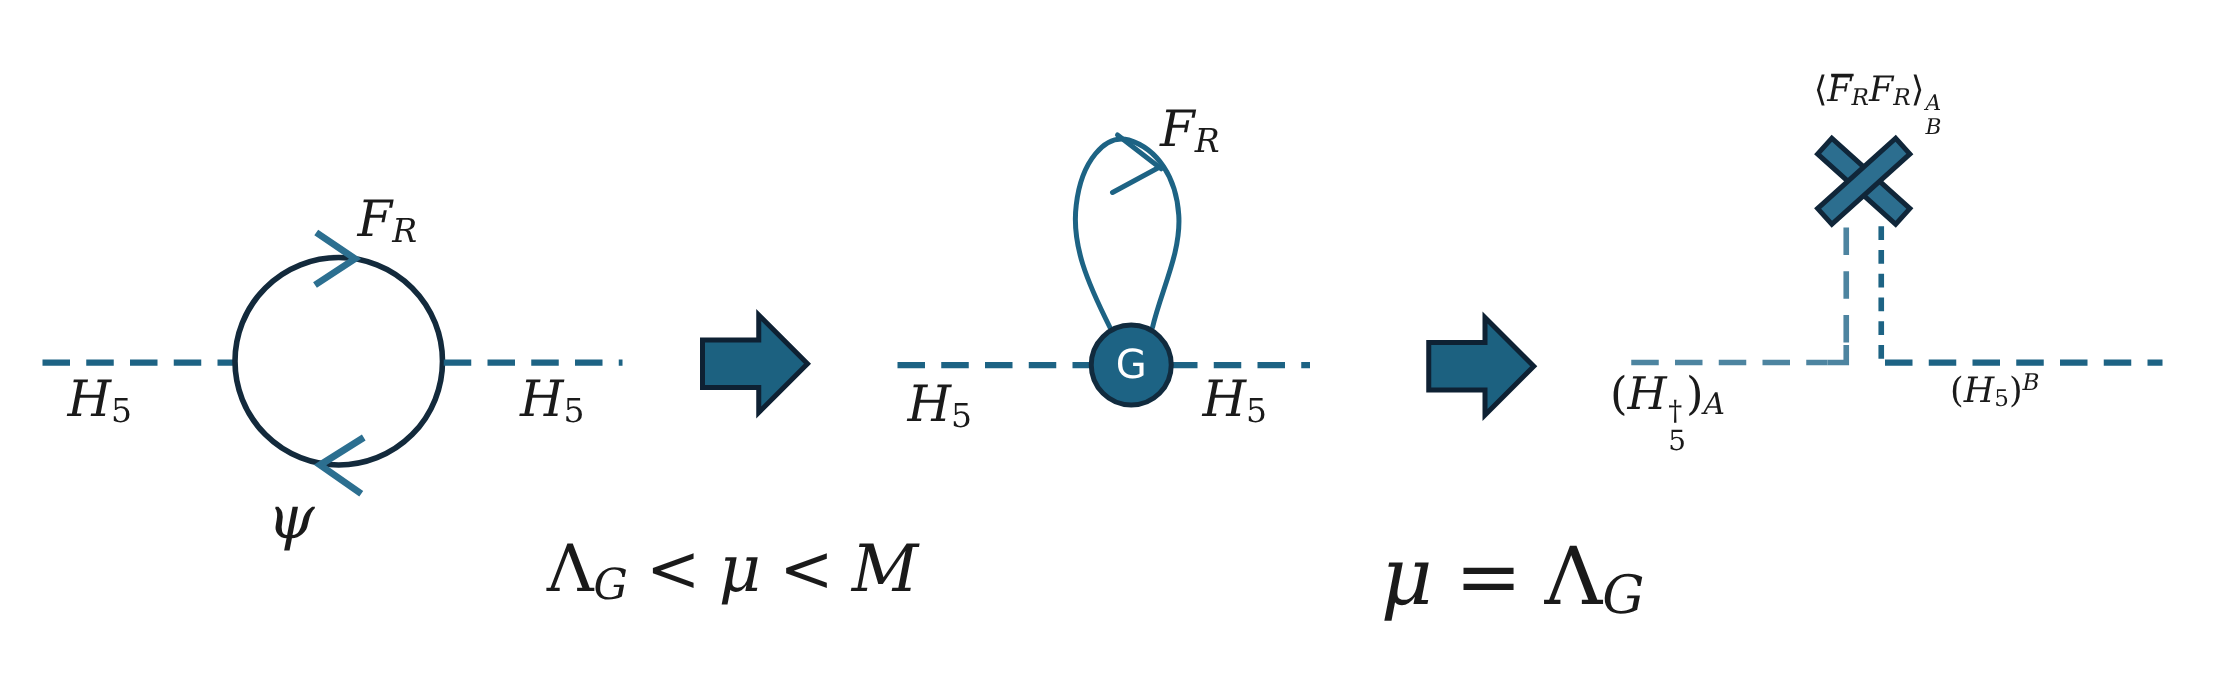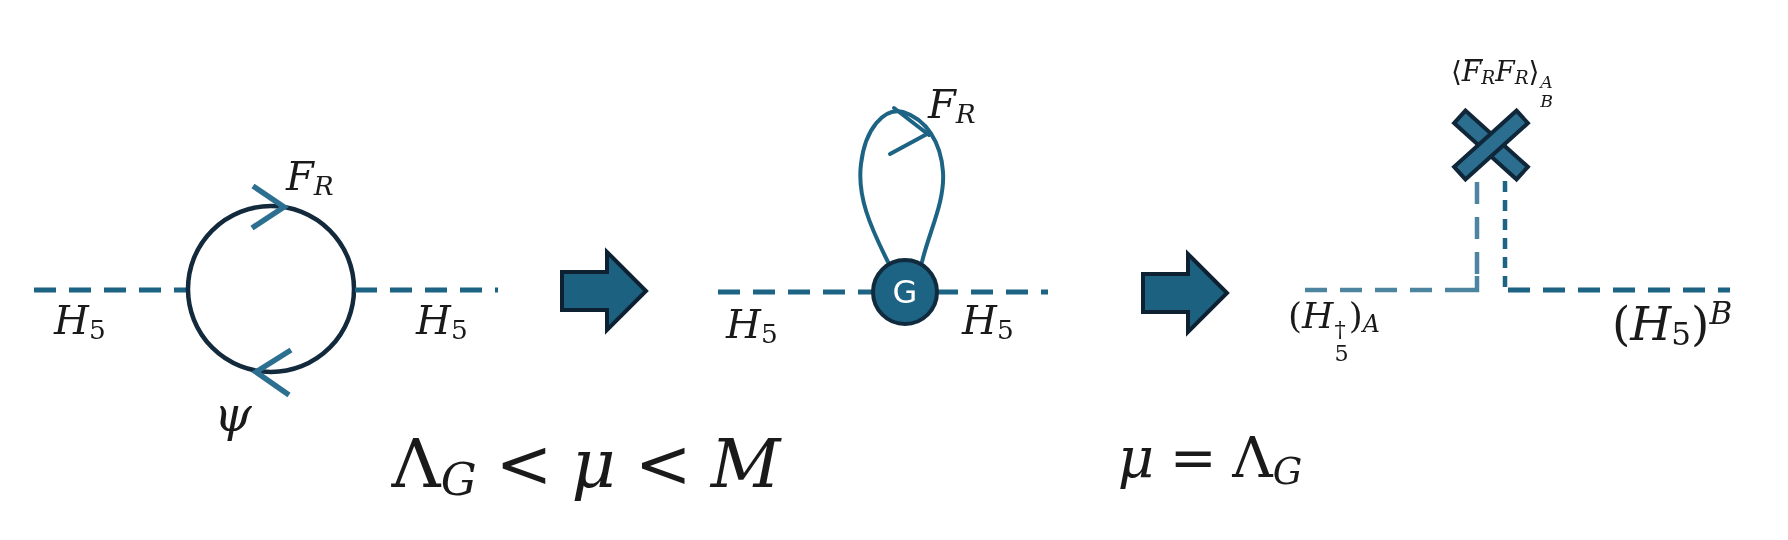--- a/index.html
+++ b/index.html
@@ -88,19 +88,19 @@
   <div class="mlabel centered" style="left:1502px;top:58px;font-size:28px"><span class="rm">⟨</span><span class="bar-wrap">F</span><span class="sub">R</span><span>F</span><span class="sub">R</span><span class="rm">⟩</span><span class="stack">
         <span>A</span>
         <span>B</span>
       </span></div>
 
   <div class="mlabel" style="left:1288px;top:298px;font-size:36px"><span class="rm">(</span><span>H</span><span class="stack rm">
         <span>†</span>
         <span>5</span>
       </span><span class="rm">)</span><span class="sub">A</span></div>
 
-  <div class="mlabel" style="left:1612px;top:298px;font-size:47px"><span class="rm">(</span><span>H</span><span class="sub rm">5</span><span class="rm">)</span><span class="sup">B</span></div>
+  <div class="mlabel" style="left:1560px;top:298px;font-size:28px"><span class="rm">(</span><span>H</span><span class="sub rm">5</span><span class="rm">)</span><span class="sup">B</span></div>
 
-  <div class="mlabel centered" style="left:586px;top:430px;font-size:68px"><span class="rm">Λ</span><span class="sub">G</span><span class="rel">&lt;</span><span>μ</span><span class="rel">&lt;</span><span>M</span></div>
+  <div class="mlabel centered" style="left:586px;top:430px;font-size:52px"><span class="rm">Λ</span><span class="sub">G</span><span class="rel">&lt;</span><span>μ</span><span class="rel">&lt;</span><span>M</span></div>
 
-  <div class="mlabel centered" style="left:1210px;top:430px;font-size:56px"><span>μ</span><span class="rel">=</span><span class="rm">Λ</span><span class="sub">G</span></div>
+  <div class="mlabel centered" style="left:1210px;top:430px;font-size:64px"><span>μ</span><span class="rel">=</span><span class="rm">Λ</span><span class="sub">G</span></div>
 
 </div>
 
 </body></html>

